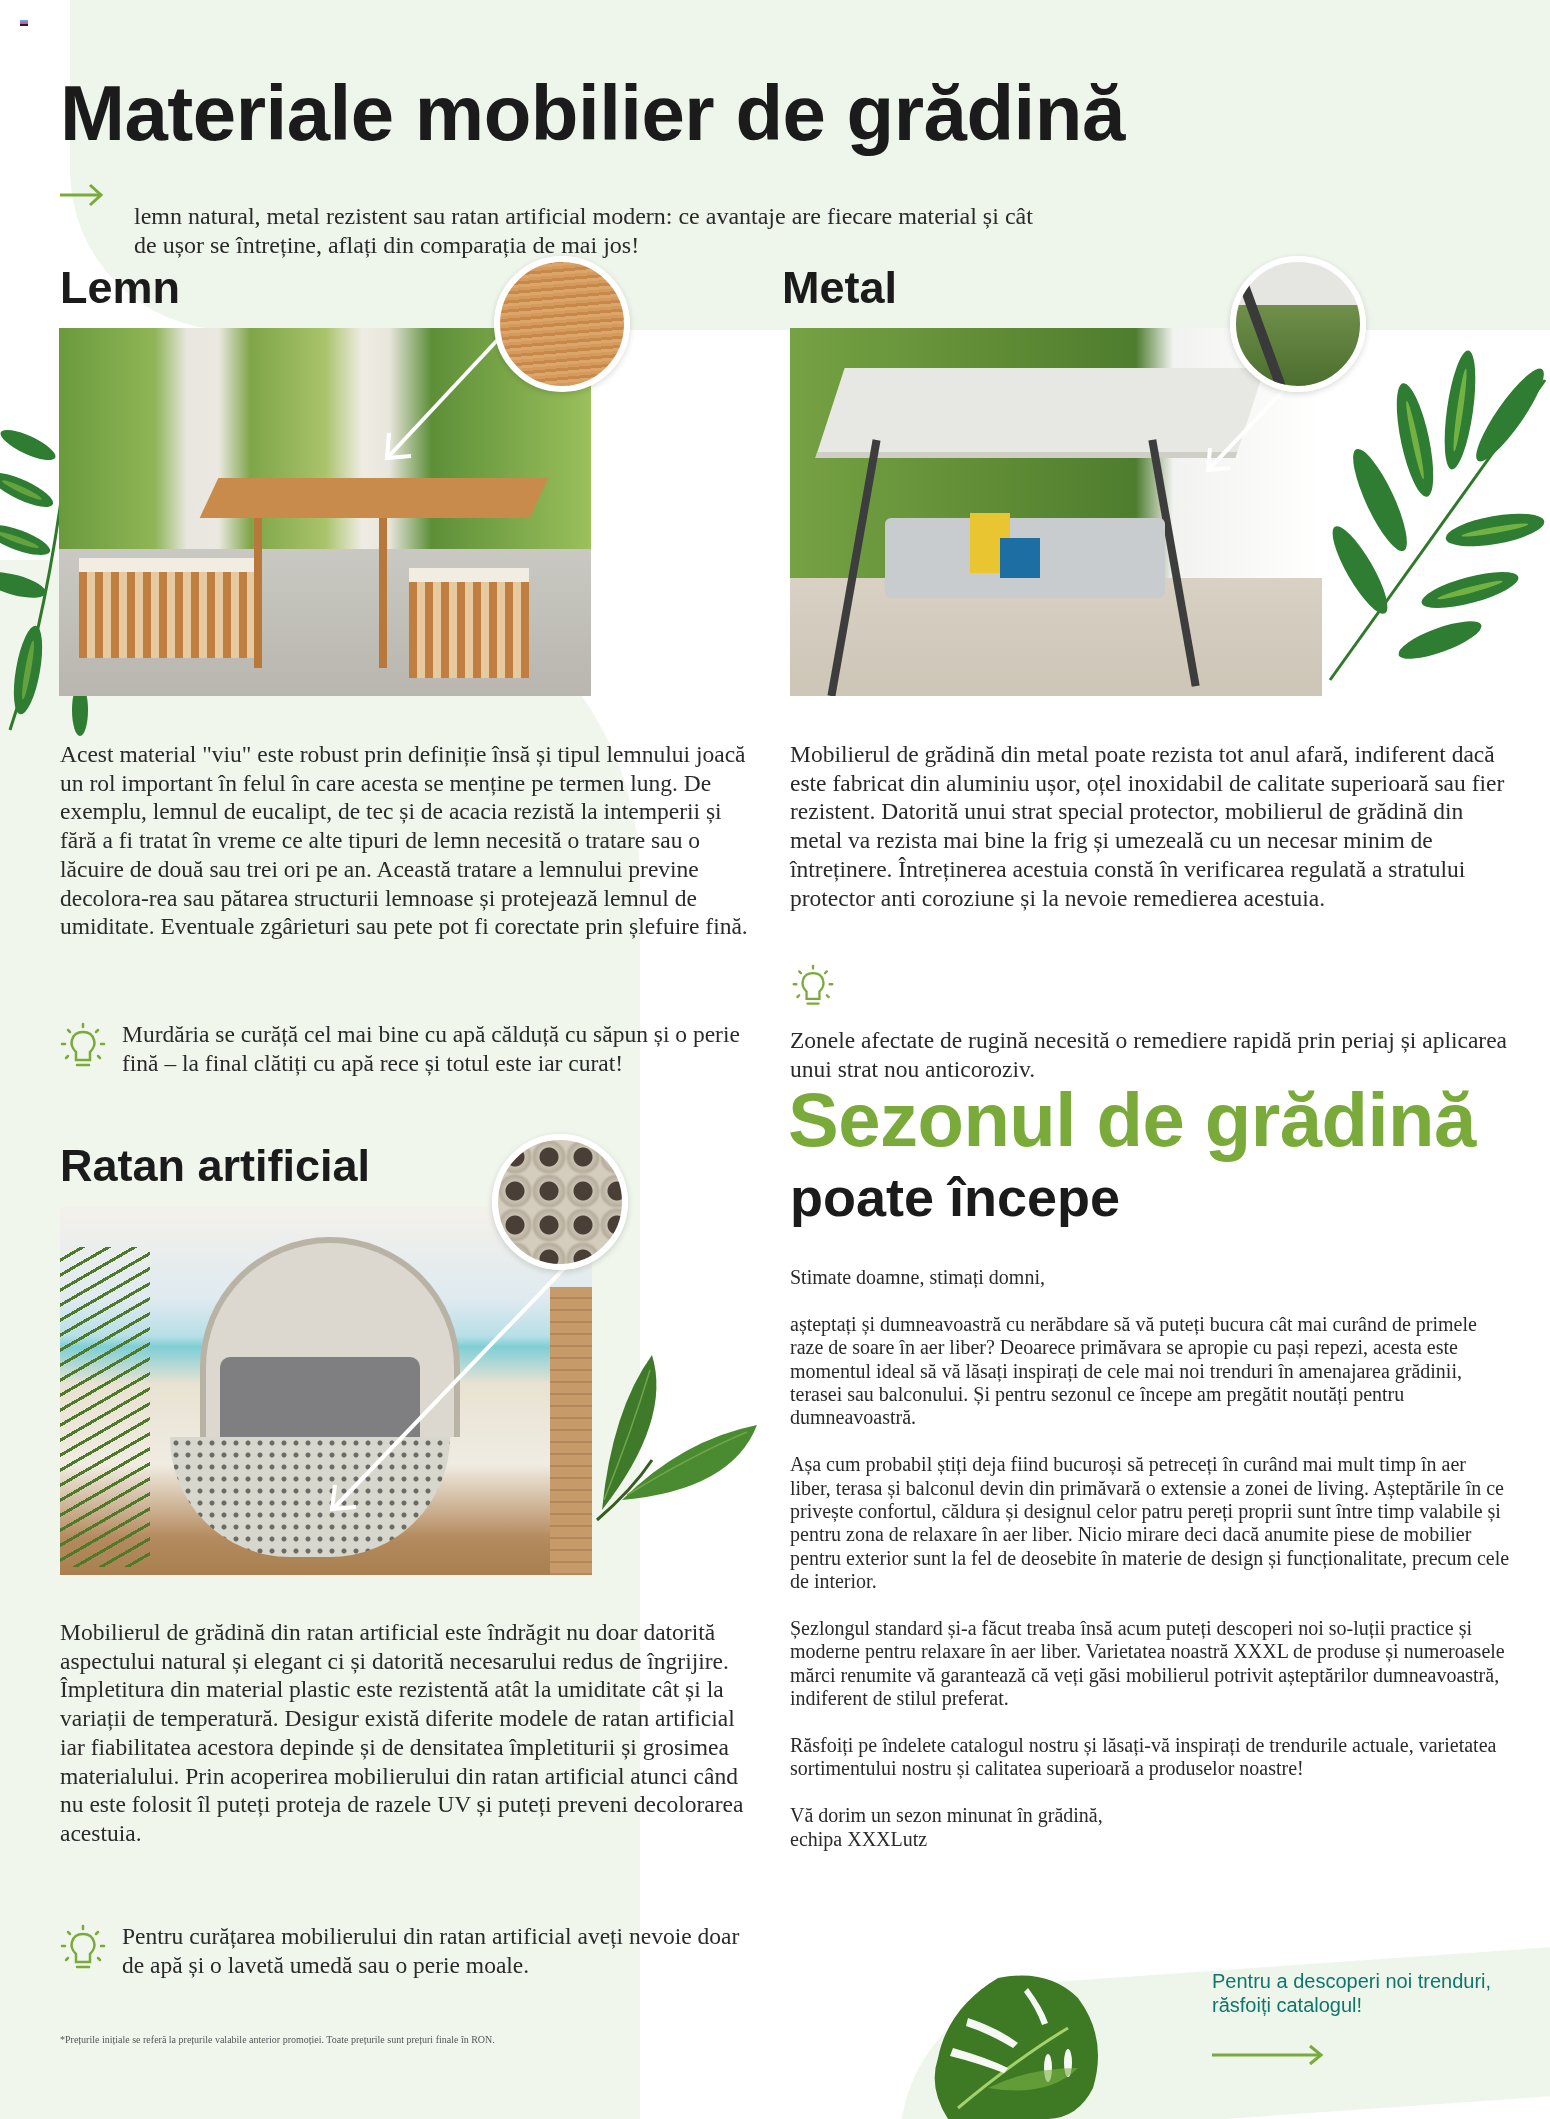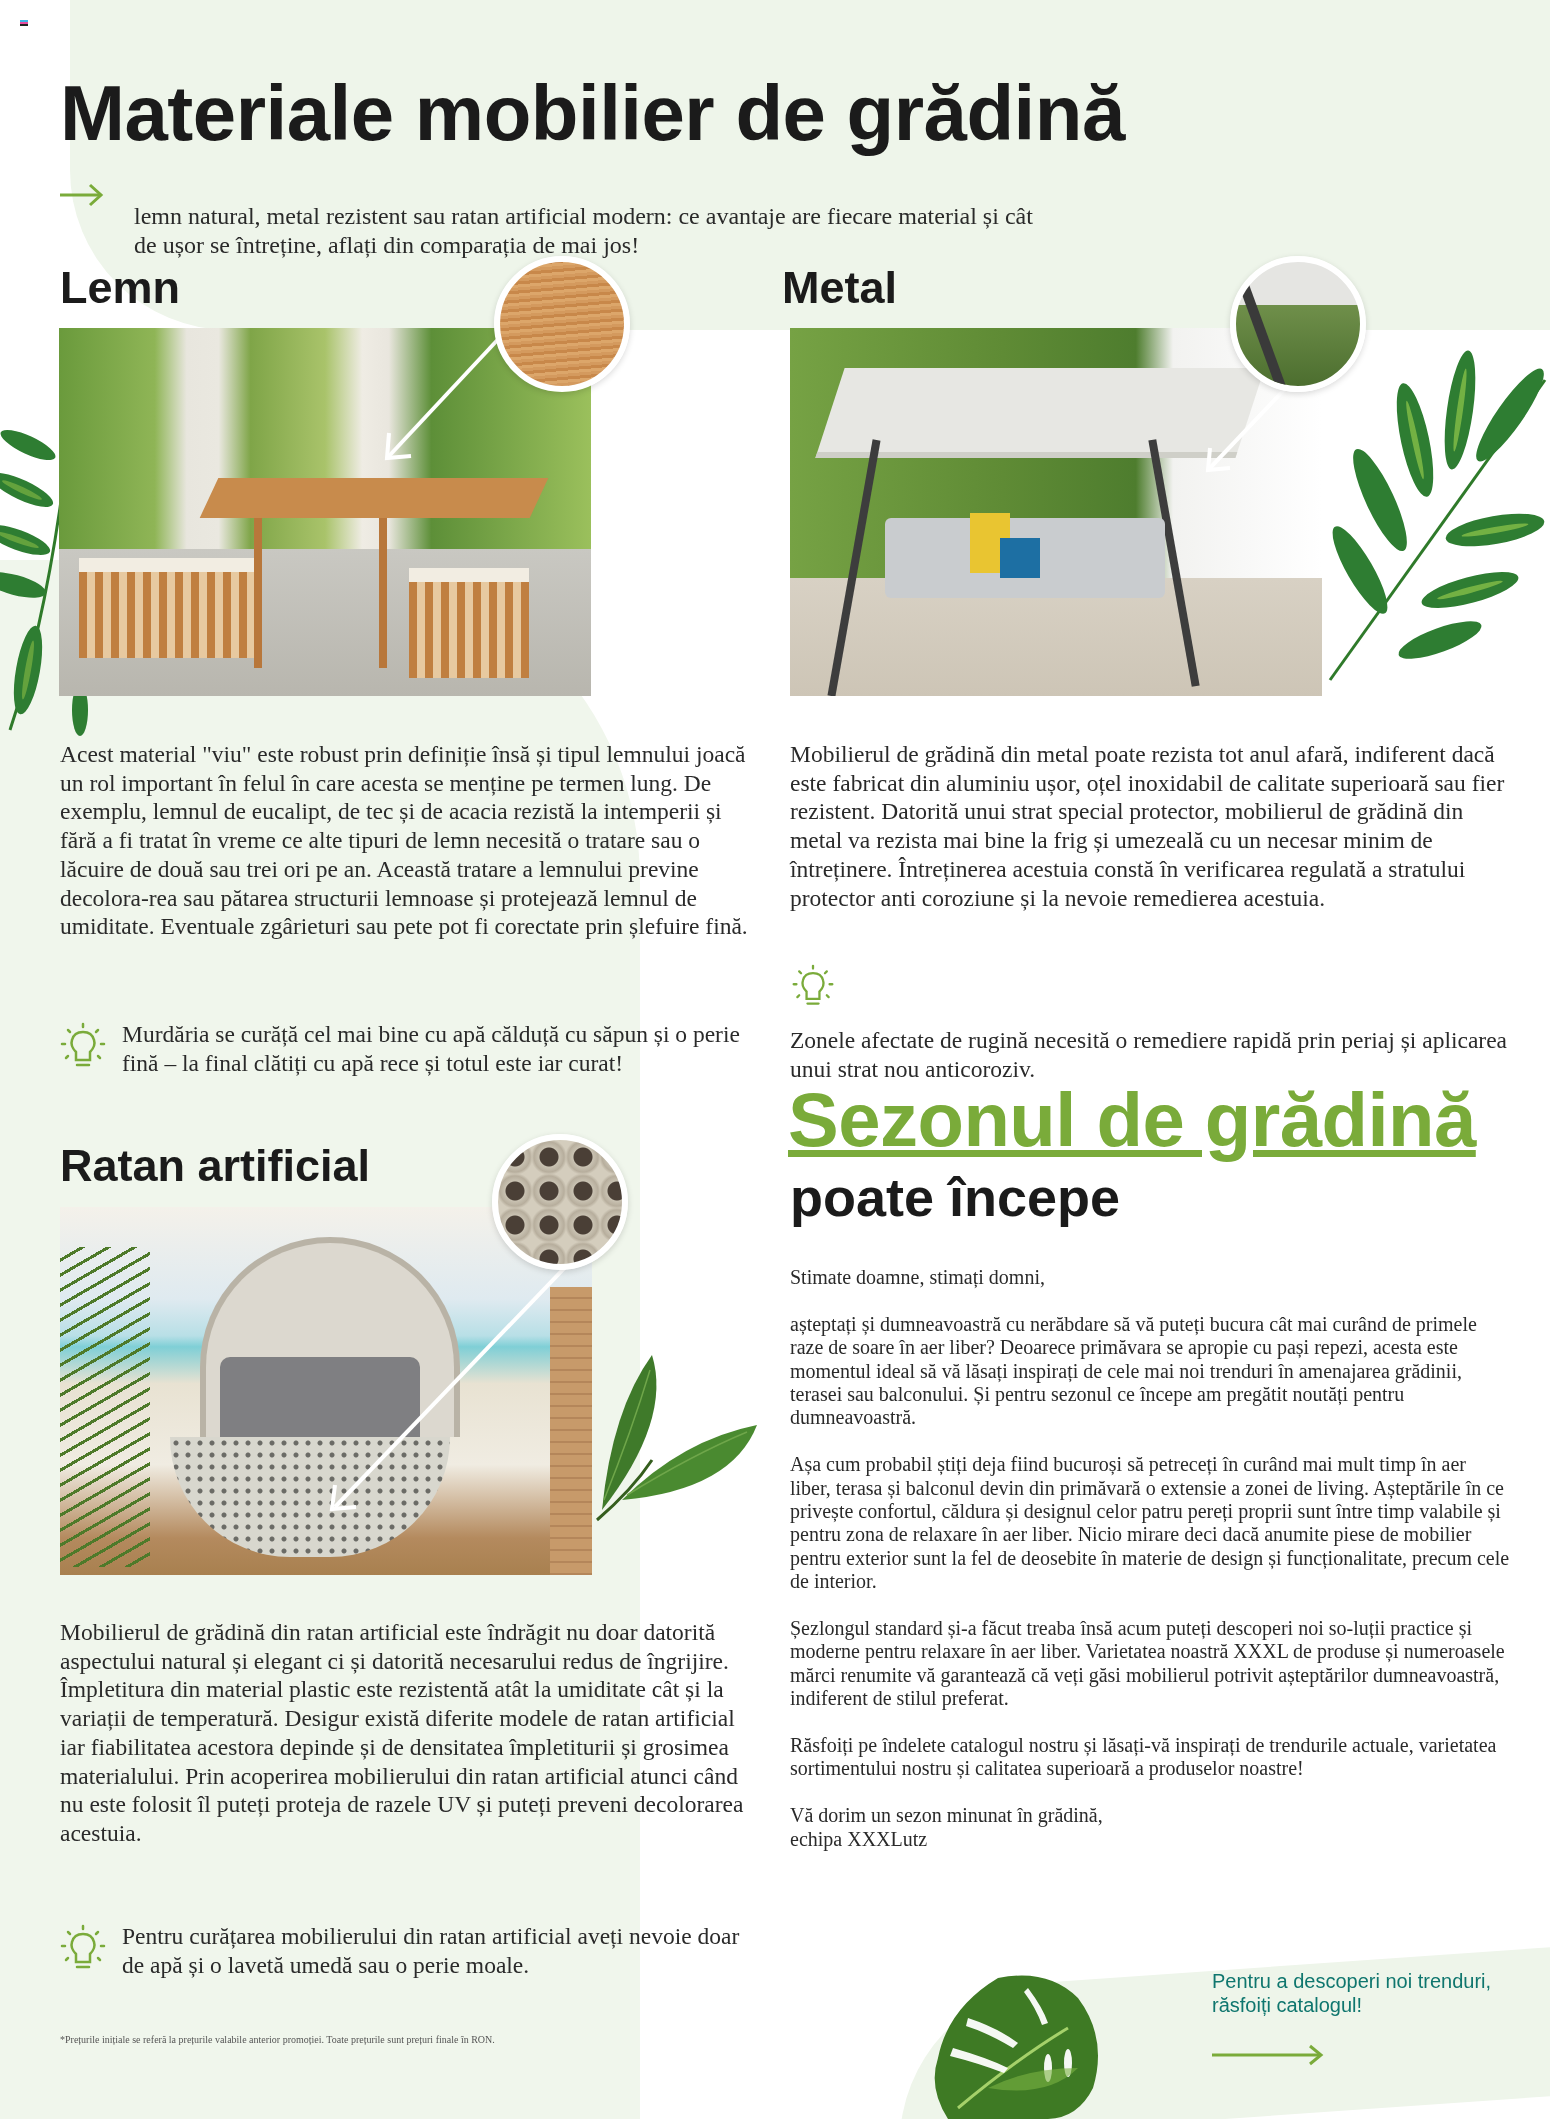--- a/index.html
+++ b/index.html
@@ -42,21 +42,20 @@
     font-size:23.5px; line-height:28.7px; color:#2a2a2a;
   }
   .tip { position:absolute; display:flex; gap:16px; }
   .tip-icon { width:46px; height:50px; flex:0 0 46px; margin-top:2px; }
   .tip-text { font-family:"Liberation Serif", serif; font-size:23.5px; line-height:28.7px; color:#2a2a2a; }
 
   .season-title-green {
     position:absolute; left:788px; top:1076px;
     font-family:"Liberation Sans", sans-serif; font-weight:700; font-size:76px; color:#7aab3a;
     letter-spacing:-0.5px;
-    text-decoration:underline;
   }
   .season-title-black {
     position:absolute; left:790px; top:1166px;
     font-family:Liberation Sans, sans-serif; font-weight:700; font-size:54px; color:#1b1b1b;
   }
   .letter {
     position:absolute; left:790px; top:1266px; width:720px;
     font-family:"Liberation Serif", serif; font-size:20px; line-height:23.4px; color:#2a2a2a;
   }
   .letter p { margin-bottom:23.4px; }

